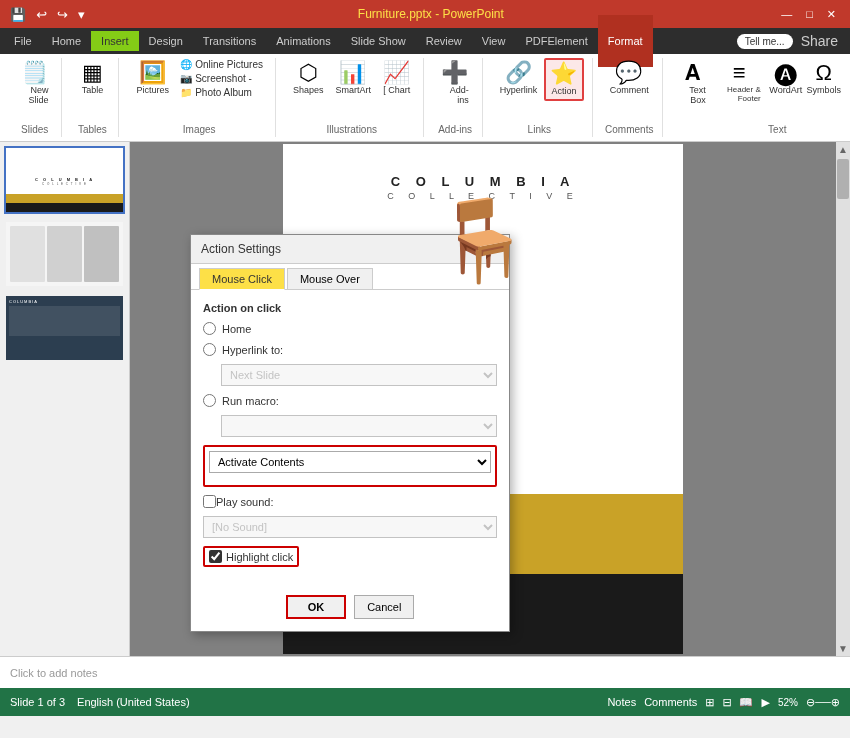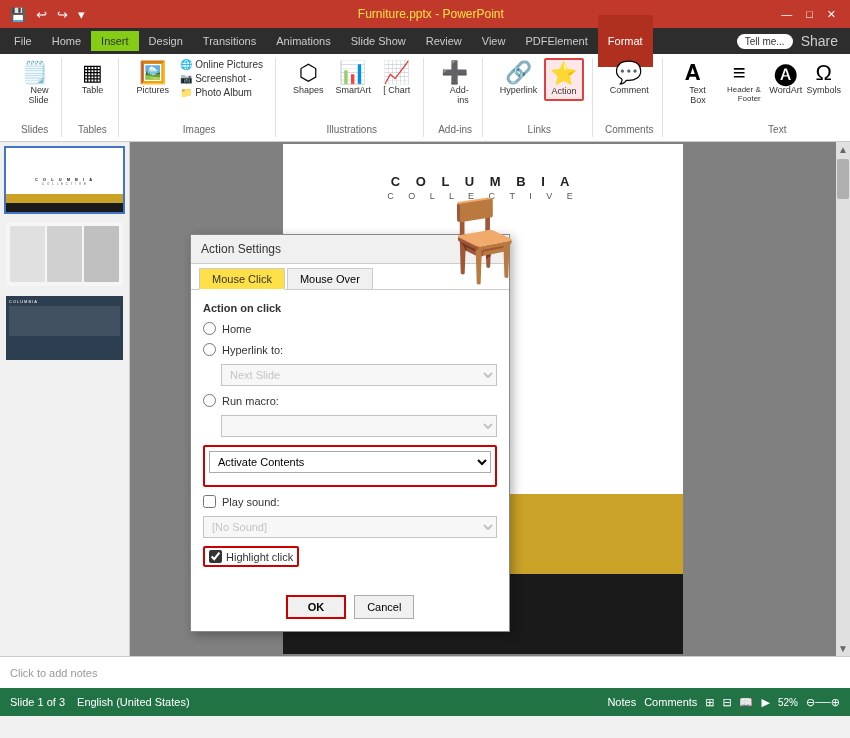--- a/index.html
+++ b/index.html
@@ -73,21 +73,21 @@
     .radio-row input[type=radio] { accent-color: #333; }
     .radio-label { font-size: 11px; color: #333; }
     .dropdown-row { display: flex; gap: 4px; margin-bottom: 8px; margin-left: 18px; }
     .dropdown-select { flex: 1; height: 22px; font-size: 11px; border: 1px solid #aaa; padding: 1px 4px; background: white; }
     .dropdown-select:disabled { background: #f5f5f5; color: #aaa; }
     .input-row { display: flex; gap: 4px; margin-bottom: 8px; margin-left: 18px; }
     .text-input { flex: 1; height: 22px; font-size: 11px; border: 1px solid #aaa; padding: 1px 4px; }
     .text-input:disabled { background: #f5f5f5; }
     .browse-btn { height: 22px; font-size: 11px; padding: 0 8px; border: 1px solid #aaa; background: #f0f0f0; cursor: pointer; color: #aaa; }
     .object-action-box { border: 2px solid #cc0000; border-radius: 2px; padding: 4px; margin-bottom: 8px; }
-    .checkbox-row { display: flex; align-items: center; gap: 6px; margin-bottom: 8px; }
+    .checkbox-row { display: flex; align-items: center; margin-bottom: 8px; }
     .checkbox-row input[type=checkbox] { accent-color: #333; }
     .checkbox-label { font-size: 11px; color: #333; }
     .highlight-box { border: 2px solid #cc0000; border-radius: 2px; padding: 2px 4px; display: inline-flex; align-items: center; gap: 4px; }
     .dialog-footer { display: flex; justify-content: center; gap: 8px; padding: 8px 12px 12px; }
     .ok-btn { padding: 4px 20px; font-size: 11px; background: #f0f0f0; border: 2px solid #cc0000; cursor: pointer; font-weight: bold; }
     .cancel-btn { padding: 4px 12px; font-size: 11px; background: #f0f0f0; border: 1px solid #aaa; cursor: pointer; }
 
     
     .slide-main { width: 100%; height: 100%; position: relative; }
     .columbia-text { text-align: center; padding-top: 30px; font-size: 13px; letter-spacing: 6px; font-weight: bold; color: #222; }

